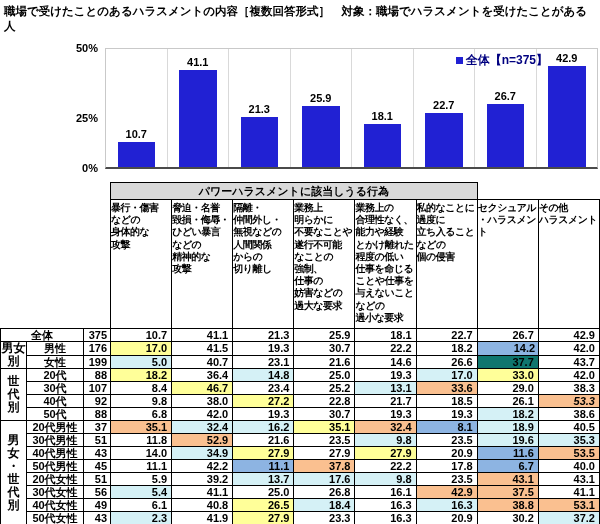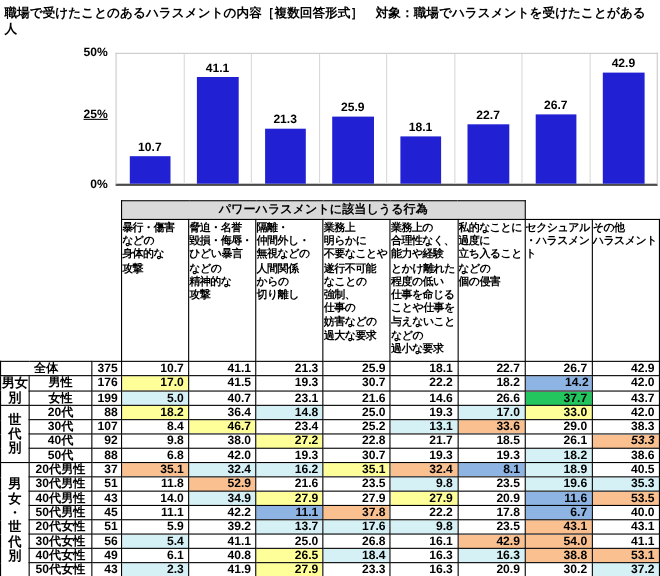--- a/index.html
+++ b/index.html
@@ -69,22 +69,26 @@
         <div class="slot">
           <div class="bar-label" style="bottom: calc(53.4% + 2px);">26.7</div>
           <div class="bar" style="height: 53.4%; background: rgb(33, 33, 211);"></div>
         </div>
         <div class="slot">
           <div class="bar-label" style="bottom: calc(85.8% + 2px);">42.9</div>
           <div class="bar" style="height: 85.8%; background: rgb(33, 33, 211);"></div>
         </div>
       </div>
     <div id="yticks"></div>
+    <div class="chart-legend" style="color: rgb(0, 0, 128);">
+      <span class="legend-swatch" style="background: rgb(33, 33, 211);"></span>
+      <span>全体【n=375】</span>
+    </div>
   <div class="ytick" style="top: 6px;">50%</div>
-      <div class="ytick" style="top: 62px; text-decoration: underline;">25%</div>
+      <div class="ytick" style="top: 76px;">25%</div>
       <div class="ytick" style="top: 126px;">0%</div>
     </div>
 
   <table>
     <colgroup>
       <col style="width:26px">
         <col style="width:57px">
         <col style="width:27px">
       <col span="8">
     </colgroup>
@@ -169,21 +173,21 @@
         </tr>
         <tr class="datarow">
           <td class="rowlabel">女性</td>
           <td class="ncell">199</td>
           <td class="val" style="background: rgb(213, 241, 246);">5.0</td>
           <td class="val">40.7</td>
           <td class="val">23.1</td>
           <td class="val">21.6</td>
           <td class="val">14.6</td>
           <td class="val">26.6</td>
-          <td class="val" style="background: #22c55e;">37.7</td>
+          <td class="val" style="background: #0f766e;">37.7</td>
           <td class="val">43.7</td>
         </tr>
         <tr class="datarow">
           <td class="grouplabel" rowspan="4">世
 代
 別</td>
           <td class="rowlabel">20代</td>
           <td class="ncell">88</td>
           <td class="val" style="background: rgb(255, 255, 153);">18.2</td>
           <td class="val">36.4</td>
@@ -298,21 +302,21 @@
         </tr>
         <tr class="datarow">
           <td class="rowlabel">30代女性</td>
           <td class="ncell">56</td>
           <td class="val" style="background: rgb(213, 241, 246);">5.4</td>
           <td class="val">41.1</td>
           <td class="val">25.0</td>
           <td class="val">26.8</td>
           <td class="val">16.1</td>
           <td class="val" style="background: rgb(250, 192, 144);">42.9</td>
-          <td class="val" style="background: rgb(250, 192, 144);">54.0</td>
+          <td class="val" style="background: rgb(250, 192, 144);">37.5</td>
           <td class="val">41.1</td>
         </tr>
         <tr class="datarow">
           <td class="rowlabel">40代女性</td>
           <td class="ncell">49</td>
           <td class="val">6.1</td>
           <td class="val">40.8</td>
           <td class="val" style="background: rgb(255, 255, 153);">26.5</td>
           <td class="val" style="background: rgb(213, 241, 246);">18.4</td>
           <td class="val">16.3</td>

